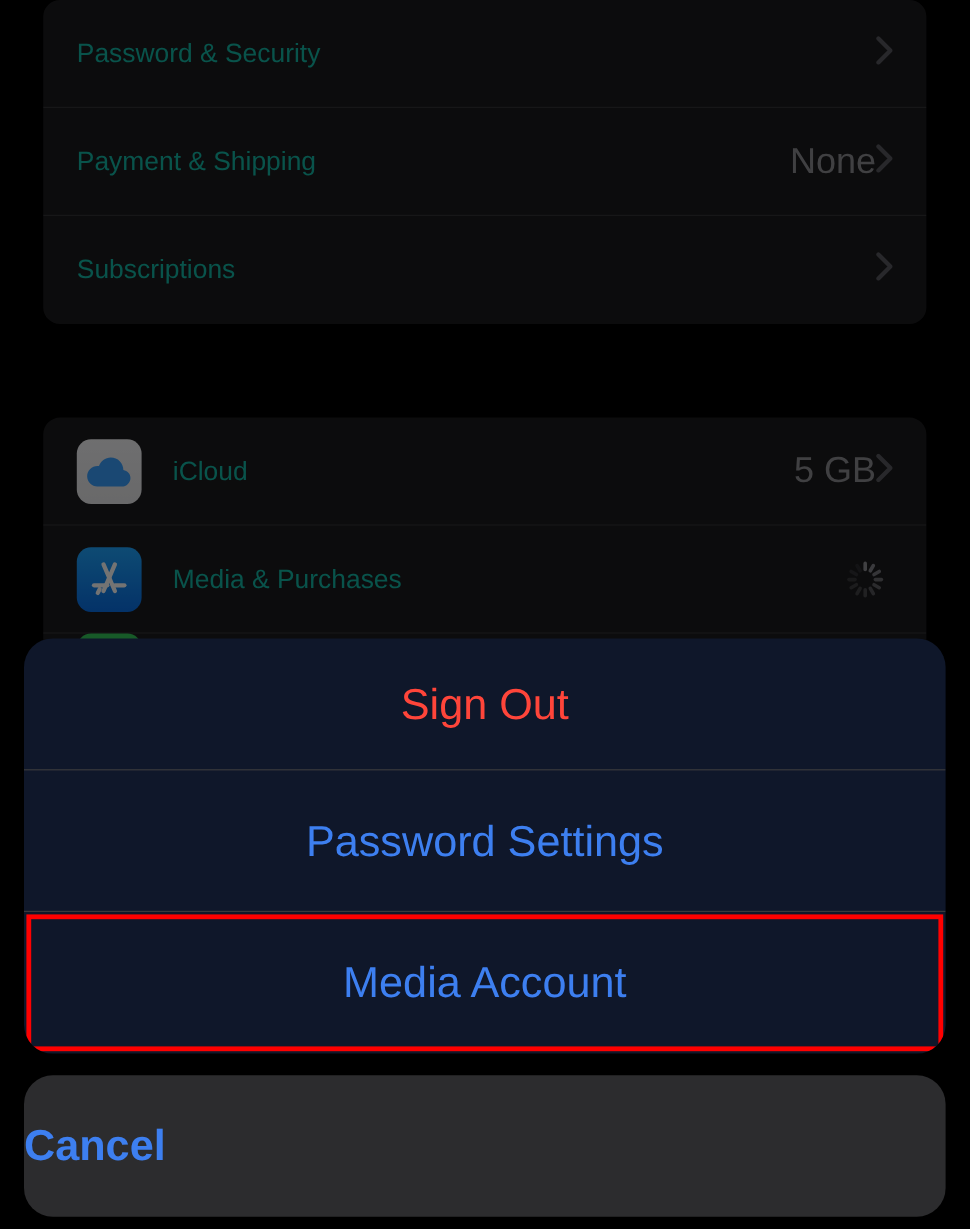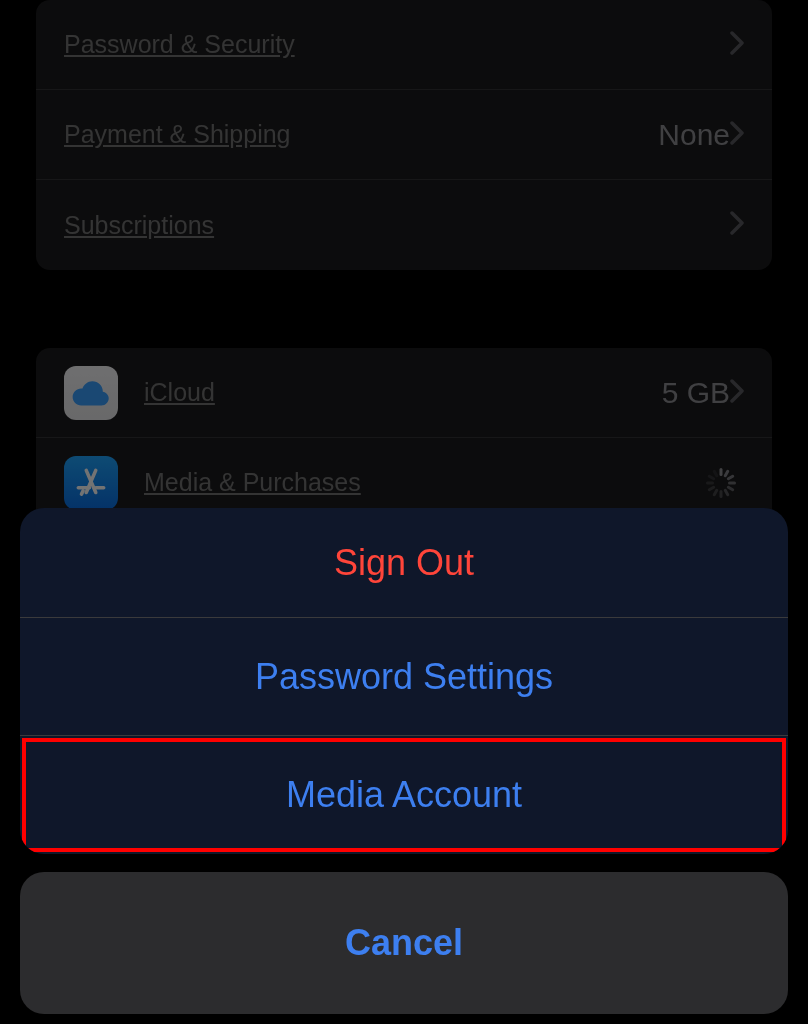--- a/index.html
+++ b/index.html
@@ -60,24 +60,23 @@
       justify-content: center;
       flex-shrink: 0;
     }
     .icloud-bg {
       background: linear-gradient(#f5f5f7, #e8e8ea);
     }
     .appstore-bg {
       background: linear-gradient(#1fa6ff, #0a6fe6);
     }
     .row-label {
-      font-size: 25px;
-      color: #737373;
+      font-size: 22px;
+      color: #14b8a6;
       flex: 1;
-      text-decoration: underline;
     }
     .row-value {
       font-size: 30px;
       color: #8e8e93;
     }
     .chevron {
       color: #5a5a5f;
       font-size: 30px;
     }
     .spinner {
@@ -130,24 +129,23 @@
     .blue-action {
       color: #3d7ff0;
     }
     .highlighted {
       outline: 4px solid #ff0000;
       outline-offset: -6px;
     }
     .cancel-sheet {
       background: #2c2c2e;
       border-radius: 24px;
-      height: 142px;
-      display: flex;
-      align-items: center;
-      justify-content: center;
+      height: 118px;
+      display: flex;
+      align-items: center;
       font-size: 36px;
       font-weight: 600;
       color: #3d7ff0;
       cursor: pointer;
     }
     .cloud-svg {
       width: 42px;
       height: 28px;
     }
     .appstore-svg {

